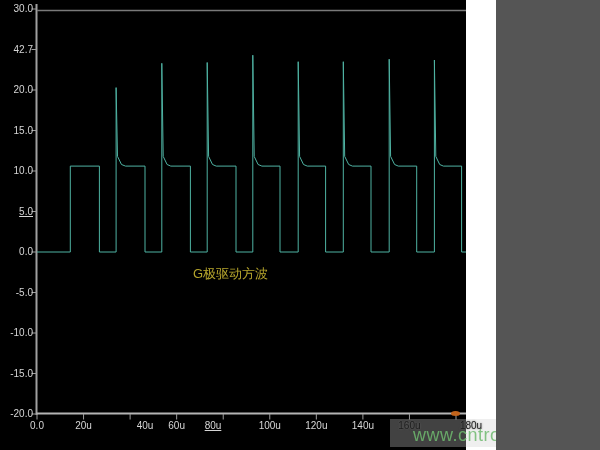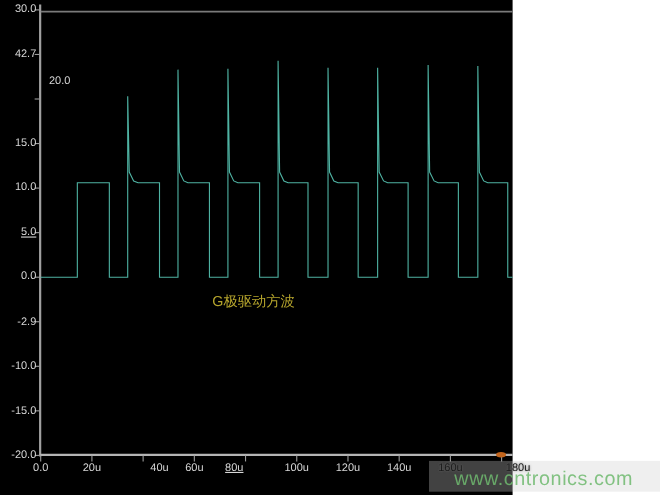--- a/index.html
+++ b/index.html
@@ -1,17 +1,17 @@
 <!DOCTYPE html>
 <html><head>
 <meta charset="utf-8">
 <style>
   html,body{margin:0;padding:0;background:#555;}
   .screen{
-    position:relative; width:600px; height:450px; overflow:hidden;
+    position:relative; width:496px; height:450px; overflow:hidden;
     background:#000; font-family:"Liberation Sans", sans-serif;
   }
   .white-panel{position:absolute; left:466px; top:0; width:134px; height:450px;
     background:#ffffff; z-index:1;}
   svg.plot{position:absolute; left:0; top:0; z-index:2;}
   .ylab{position:absolute; left:0; width:33px; text-align:right;
     font-size:10px; line-height:12px; color:#d6d6d6; z-index:4; letter-spacing:0px;}
   .xlab{position:absolute; width:36px; text-align:center; top:420px;
     font-size:10px; line-height:12px; color:#d6d6d6; z-index:4;}
   .xlab.dim{color:#1c1c1c; text-shadow:0 0 2px #6a6a6a;text-align:center;}
@@ -59,26 +59,26 @@
         <line x1="409.448" x2="409.448" y1="414" y2="419.5" stroke="#9c9c9c" stroke-width="1"></line>
         <line x1="456.00399999999996" x2="456.00399999999996" y1="414" y2="419.5" stroke="#9c9c9c" stroke-width="1"></line>
       </g>
     <polyline id="wave" fill="none" stroke-width="1" stroke-linejoin="miter" stroke="#4fb3a3" points="37.0,252.0 70.3,252.0 70.3,166.1 99.4,166.1 99.4,252.0 116.1,252.0 116.1,87.6 117.5,156.4 121.5,164.5 125.5,166.1 145.0,166.1 145.0,252.0 161.8,252.0 161.8,63.3 163.2,156.4 167.1,164.5 170.8,166.1 190.4,166.1 190.4,252.0 207.2,252.0 207.2,62.5 208.6,156.4 212.5,164.5 216.2,166.1 236.0,166.1 236.0,252.0 252.8,252.0 252.8,55.2 254.2,156.4 258.1,164.5 261.9,166.1 280.0,166.1 280.0,252.0 298.2,252.0 298.2,61.7 299.6,156.4 303.5,164.5 307.3,166.1 325.6,166.1 325.6,252.0 343.3,252.0 343.3,61.7 344.7,156.4 348.7,164.5 352.4,166.1 371.0,166.1 371.0,252.0 389.2,252.0 389.2,59.2 390.6,156.4 394.6,164.5 398.3,166.1 416.7,166.1 416.7,252.0 434.4,252.0 434.4,60.0 435.8,156.4 439.7,164.5 443.4,166.1 461.6,166.1 461.6,252.0 466.0,252.0"></polyline>
     <ellipse id="odot" cx="455.5" cy="413.5" rx="4.5" ry="2.5" fill="#c2641c"></ellipse>
   </svg>
 
   <div id="ylabels">
       <div class="ylab" style="top: 3px; color: rgb(214, 214, 214);">30.0</div>
       <div class="ylab" style="top: 43.5px; color: rgb(214, 214, 214);">42.7</div>
-      <div class="ylab" style="top: 68px; color: rgb(214, 214, 214); padding-left: 31px;">20.0</div>
+      <div class="ylab" style="top: 84px; color: rgb(214, 214, 214);">20.0</div>
       <div class="ylab" style="top: 124.5px; color: rgb(214, 214, 214);">15.0</div>
       <div class="ylab" style="top: 165px; color: rgb(214, 214, 214);">10.0</div>
       <div class="ylab" style="top: 205.5px; color: rgb(214, 214, 214); text-decoration: underline;">5.0</div>
       <div class="ylab" style="top: 246px; color: rgb(214, 214, 214);">0.0</div>
-      <div class="ylab" style="top: 286.5px; color: rgb(214, 214, 214);">-2.9</div>
+      <div class="ylab" style="top: 286.5px; color: rgb(214, 214, 214);">-5.0</div>
       <div class="ylab" style="top: 327px; color: rgb(214, 214, 214);">-10.0</div>
       <div class="ylab" style="top: 367.5px; color: rgb(214, 214, 214);">-15.0</div>
       <div class="ylab" style="top: 408px; color: rgb(214, 214, 214);">-20.0</div>
     </div>
   <div id="xlabels">
       <div class="xlab" style="left: 19px; color: rgb(214, 214, 214);">0.0</div>
       <div class="xlab" style="left: 65.556px; color: rgb(214, 214, 214);">20u</div>
       <div class="xlab" style="left: 127px; color: rgb(214, 214, 214);">40u</div>
       <div class="xlab" style="left: 158.668px; color: rgb(214, 214, 214);">60u</div>
       <div class="xlab" style="left: 195px; color: rgb(214, 214, 214); text-decoration: underline;">80u</div>

